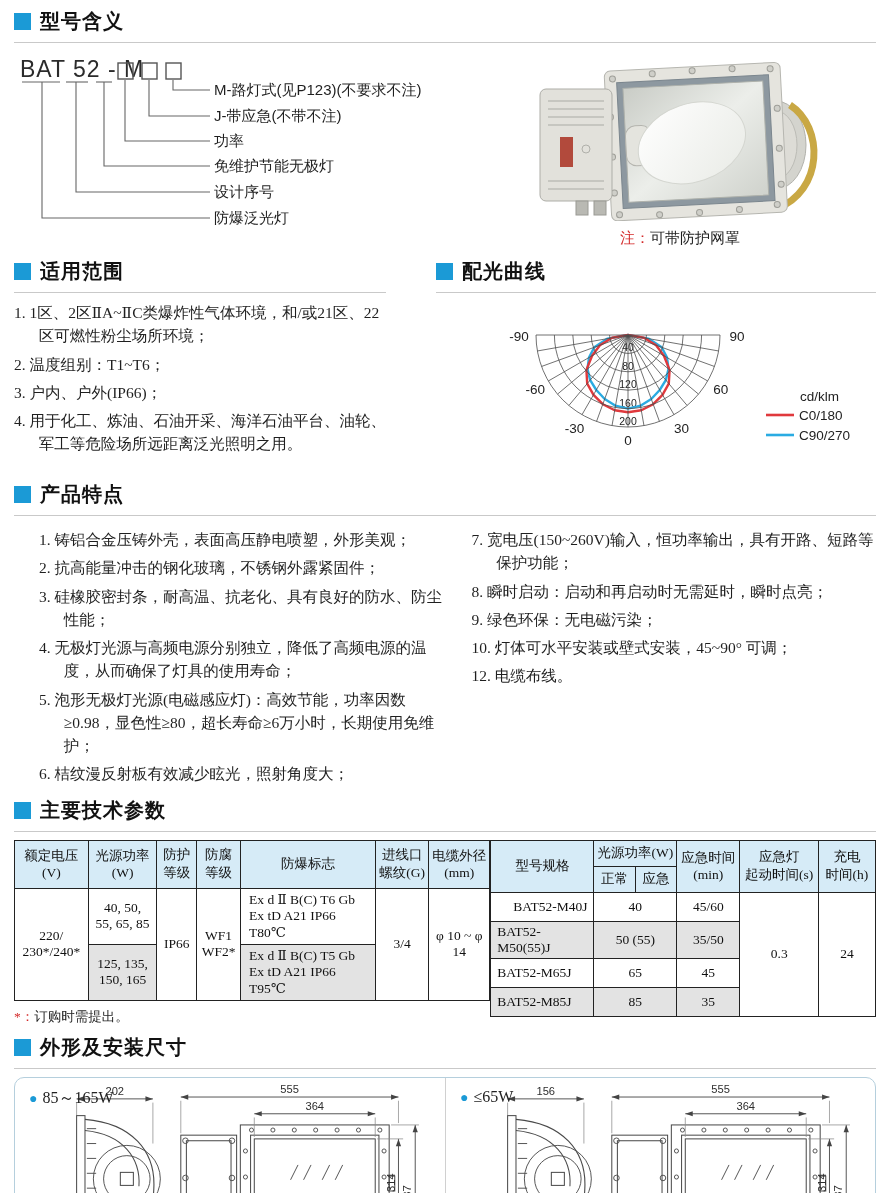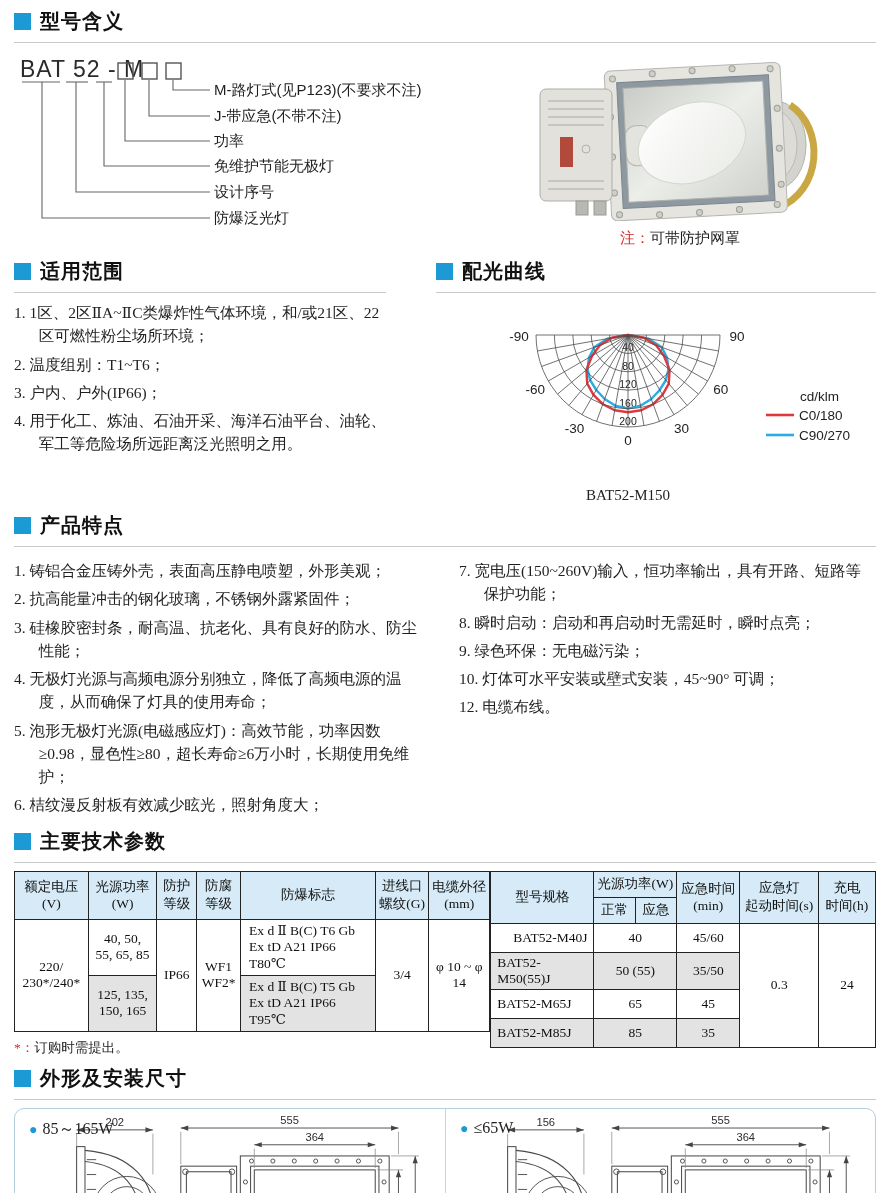--- a/index.html
+++ b/index.html
@@ -23,21 +23,21 @@
   
   #sec2 { margin-top:10px; display:flex;gap:40px; }
   #col-app { width:47%; padding-right:10px; }
   #col-dist { width:53%; }
   .num-list { font-size:15.5px; line-height:1.5; margin-top:4px; }
   .num-list .li { padding-left:1.6em; text-indent:-1.6em; margin-bottom:5px; }
   #chart-wrap { position:relative; margin-top:26px; }
   #chart-caption { width:384px; text-align:center; font-size:15px; margin-top:14px; color:#222; }
   
   #sec3 { margin-top:8px; }
-  #feat-cols { display:flex; gap:28px; }
+  #feat-cols { display:flex; gap:28px;margin-left:25px; }
   #feat-cols .fcol { width:50%; }
   #feat-cols .li-wide { padding-left:1.95em; text-indent:-1.95em; }
   
   #sec4 { margin-top:6px; }
   #tables-row { display:flex; justify-content:space-between; align-items:flex-start; }
   table { border-collapse:collapse; font-size:13.5px; color:#111; }
   th,td { border:1px solid #222; text-align:center; vertical-align:middle;
     padding:2px 3px; white-space:pre-line; }
   table { border:1.5px solid #222; }
   th { background:#d6ebf7; font-weight:normal; }
@@ -220,21 +220,20 @@
           <line x1="192" y1="16" x2="101.39768672287686" y2="31.975632345357596" stroke="#4d4d4d" stroke-width="0.8"></line>
           <line x1="192" y1="16" x2="100" y2="16.000000000000007" stroke="#4d4d4d" stroke-width="0.8"></line>
         <g>
           <text x="364" y="82" font-size="13.5" fill="#222">cd/klm</text>
           <line id="lg0" x1="330" y1="96" x2="358" y2="96" stroke-width="2.6" stroke="#e0393d"></line>
           <text x="363" y="101" font-size="13.5" fill="#222">C0/180</text>
           <line id="lg1" x1="330" y1="116" x2="358" y2="116" stroke-width="2.6" stroke="#2aabe2"></line>
           <text x="363" y="121" font-size="13.5" fill="#222">C90/270</text>
         </g>
       </svg>
-      <div id="chart-caption">BAT52-M150</div>
     </div>
   </div>
 </div>
 
 <div id="sec3">
   <div class="sec-header">
     <span class="sec-sq"></span>
     <span class="sec-title">产品特点</span>
   </div>
   <div id="feat-cols">

